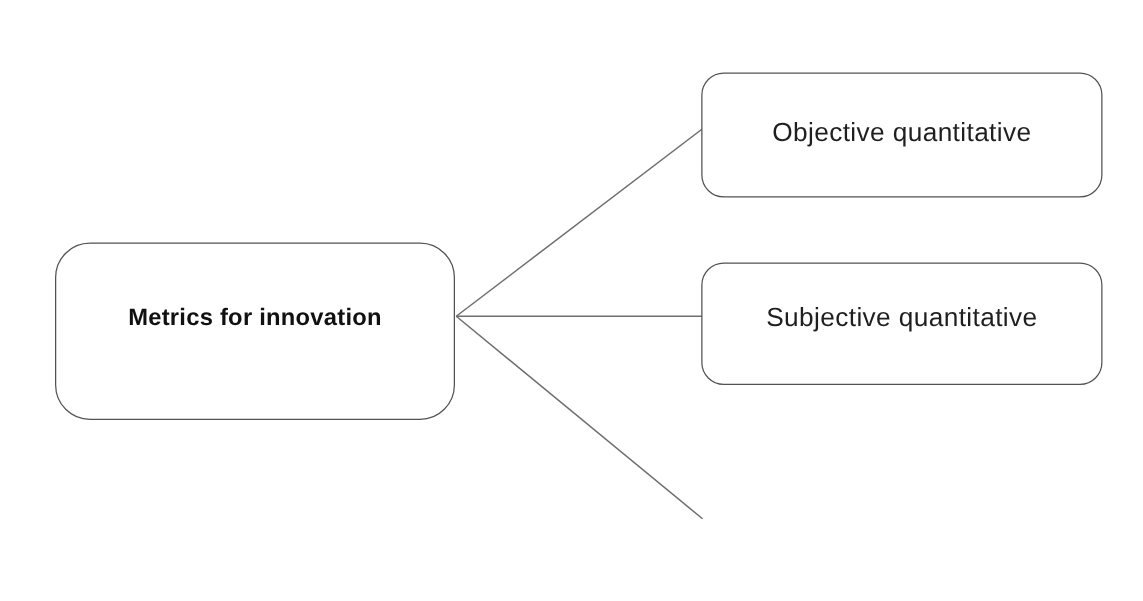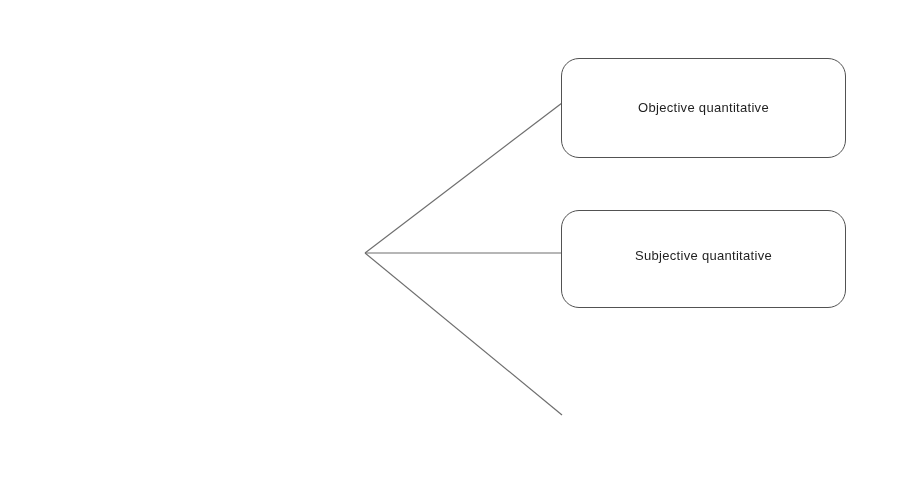--- a/index.html
+++ b/index.html
@@ -44,43 +44,46 @@
     height: 142px;
     border-radius: 28px;
     font-size: 19px;
     font-weight: bold;
     color: #111111;
     padding-bottom: 20px;
     letter-spacing: 0.2px;
   }
   .node-child {
     left: 561px;
-    width: 285px;
+    width: 321px;
     height: 100px;
     border-radius: 18px;
-    font-size: 13px;
+    font-size: 21px;
     font-weight: normal;
     letter-spacing: 0.3px;
     justify-content: center;
   }
   .node-child-1 { top: 58px;  padding-bottom: 2px; }
   .node-child-2 { top: 210px; height: 98px; padding-bottom: 8px; }
   .node-child-3 { top: 362px; padding-bottom: 14px; }
 </style>
 </head>
 <body>
 
 <div class="canvas">
 
   <svg class="connectors" viewBox="0 0 914 481" xmlns="http://www.w3.org/2000/svg" aria-hidden="true">
     <line x1="365" y1="253" x2="562" y2="103"></line>
     <line x1="365" y1="253" x2="562" y2="253"></line>
     <line x1="365" y1="253" x2="562" y2="415"></line>
   </svg>
 
+  <div class="node node-root">
+    <span>Metrics for innovation</span>
+  </div>
 
   <div class="node node-child node-child-1">
     <span>Objective quantitative</span>
   </div>
 
   <div class="node node-child node-child-2">
     <span>Subjective quantitative</span>
   </div>
 
 

